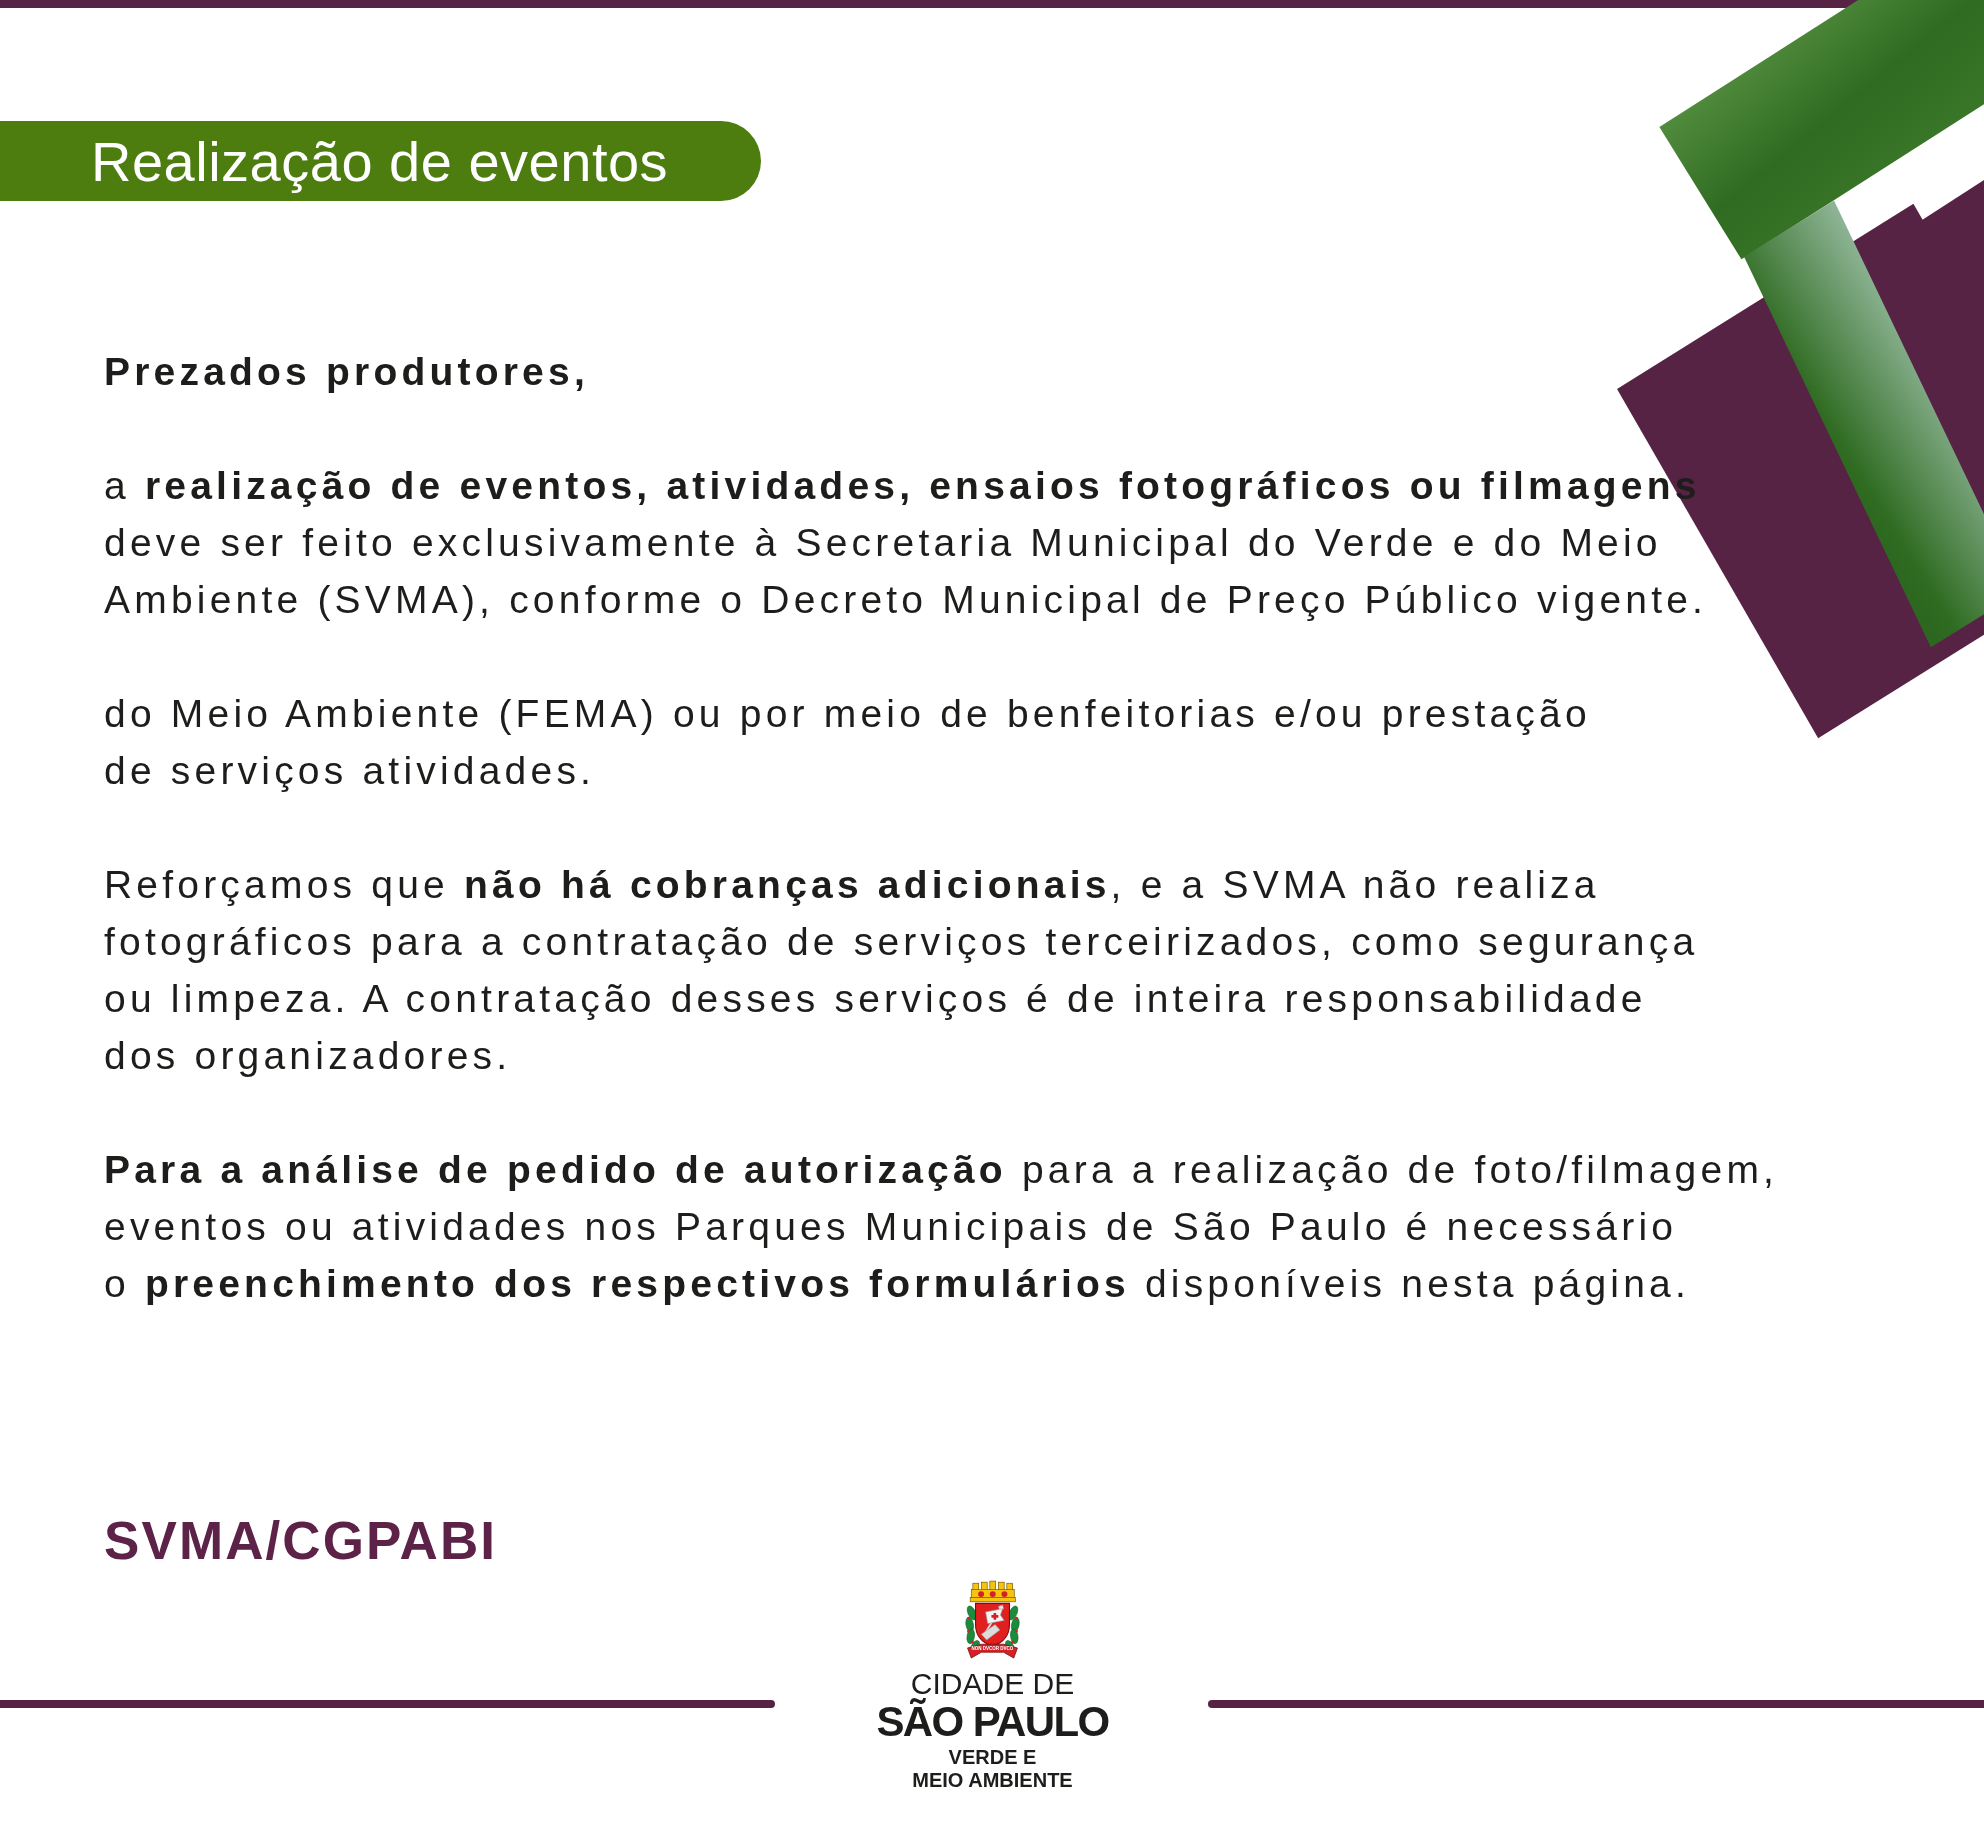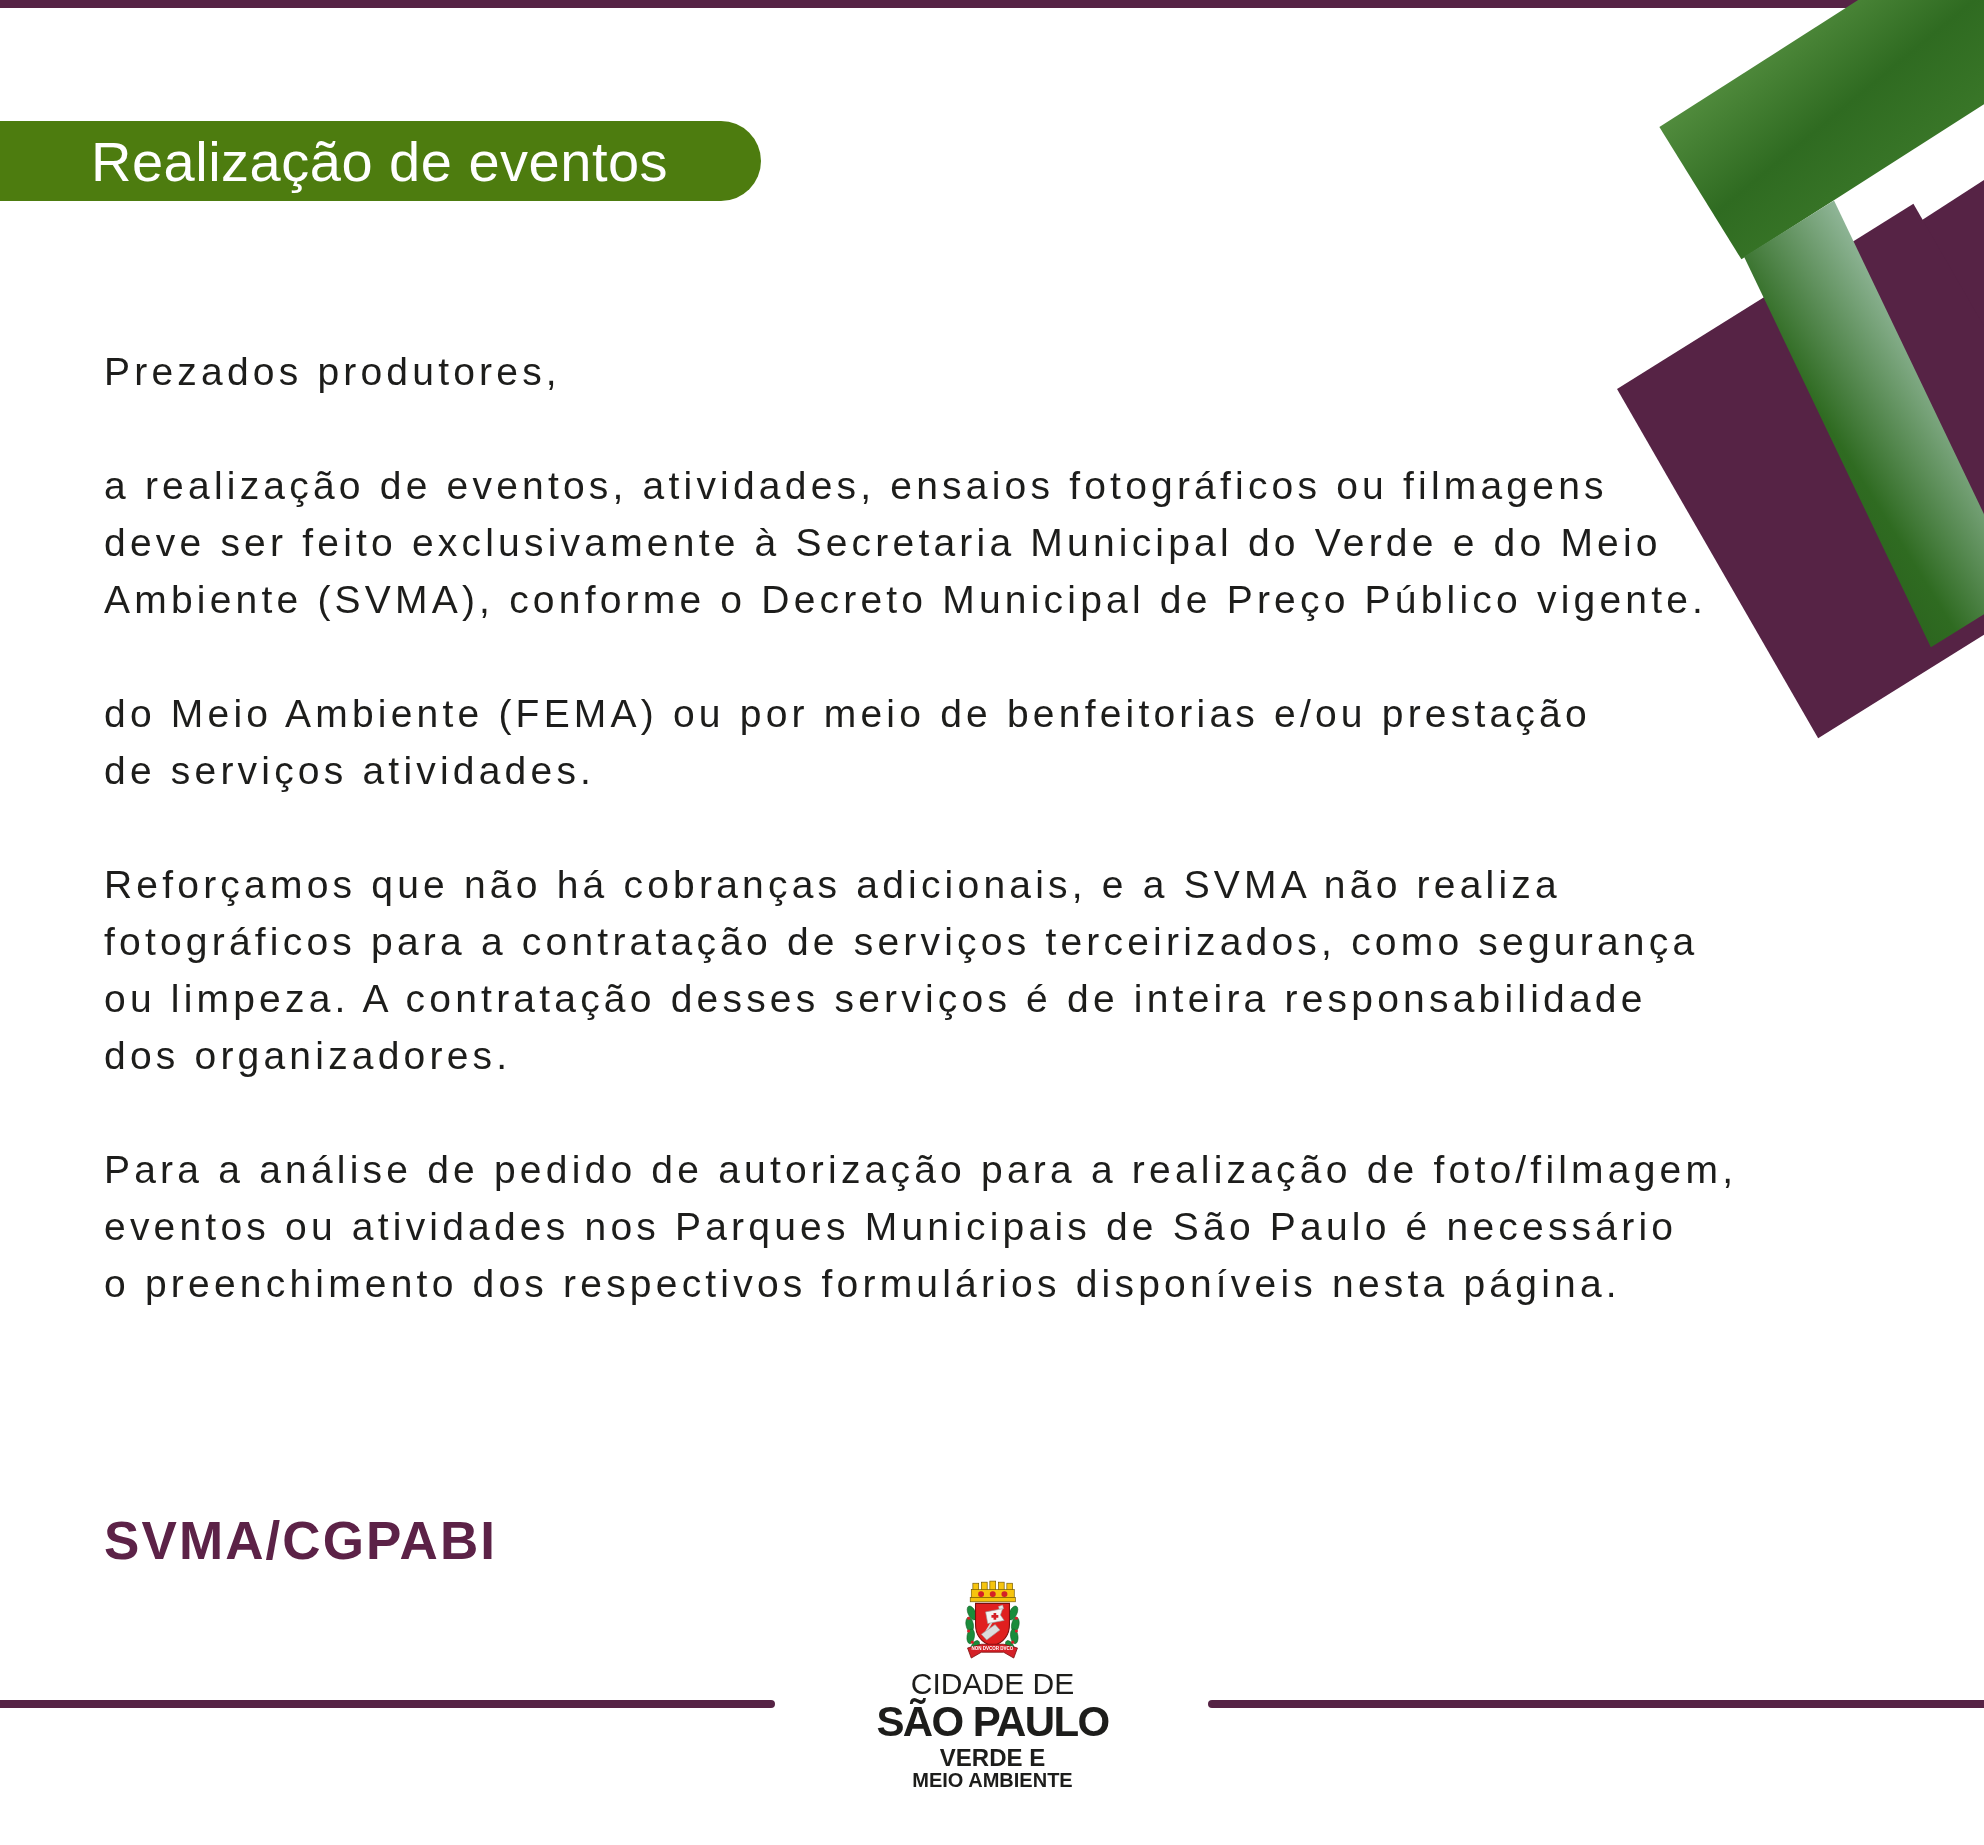--- a/index.html
+++ b/index.html
@@ -13,37 +13,37 @@
     background:#4d7c0f;border-radius:0 42px 42px 0;
     display:flex;align-items:center;
   }
   .banner span{
     color:#ffffff;font-size:56px;letter-spacing:0.5px;
     padding-left:91px;white-space:nowrap;
   }
   .deco{position:absolute;left:0;top:0;width:1985px;height:1845px;pointer-events:none;}
   .content{position:absolute;left:104px;top:343px;width:1831px;color:#1d1d1b;}
   .line{height:57px;line-height:57px;font-size:39px;letter-spacing:4.2px;white-space:nowrap;}
-  .line .b{font-weight:400;}
+  .line .b{font-weight:700;}
   .para{margin:0 0 57px 0;}
   .signature{
     position:absolute;left:104px;top:1510px;
     font-size:53px;font-weight:700;letter-spacing:2.1px;color:#5c2247;white-space:nowrap;
   }
   .footline{position:absolute;top:1700px;height:8px;background:#562345;}
   .footline.left{left:0;width:775px;border-radius:0 4.2px 4.2px 0;}
   .footline.right{left:1208px;width:777px;border-radius:4.2px 0 0 4.2px;}
   .crest{position:absolute;left:958px;top:1580px;}
   .footer-text{
     position:absolute;left:728px;top:1668px;width:529px;
     display:flex;flex-direction:column;align-items:center;color:#1d1d1b;
   }
   .ft1{font-size:30px;font-weight:400;line-height:32px;letter-spacing:0px;}
   .ft2{font-size:42px;font-weight:700;line-height:44px;letter-spacing:-1.6px;}
-  .ft3{font-size:24px;font-weight:700;line-height:23px;margin-top:2.1px;}
+  .ft3{font-size:20px;font-weight:700;line-height:23px;margin-top:2.1px;}
   .ft4{font-size:20px;font-weight:700;line-height:23px;}
 </style>
 </head>
 <body>
 
 <div id="page">
 
   <div class="topbar"></div>
 
   <svg class="deco" viewBox="0 0 3750 3486" aria-hidden="true">

